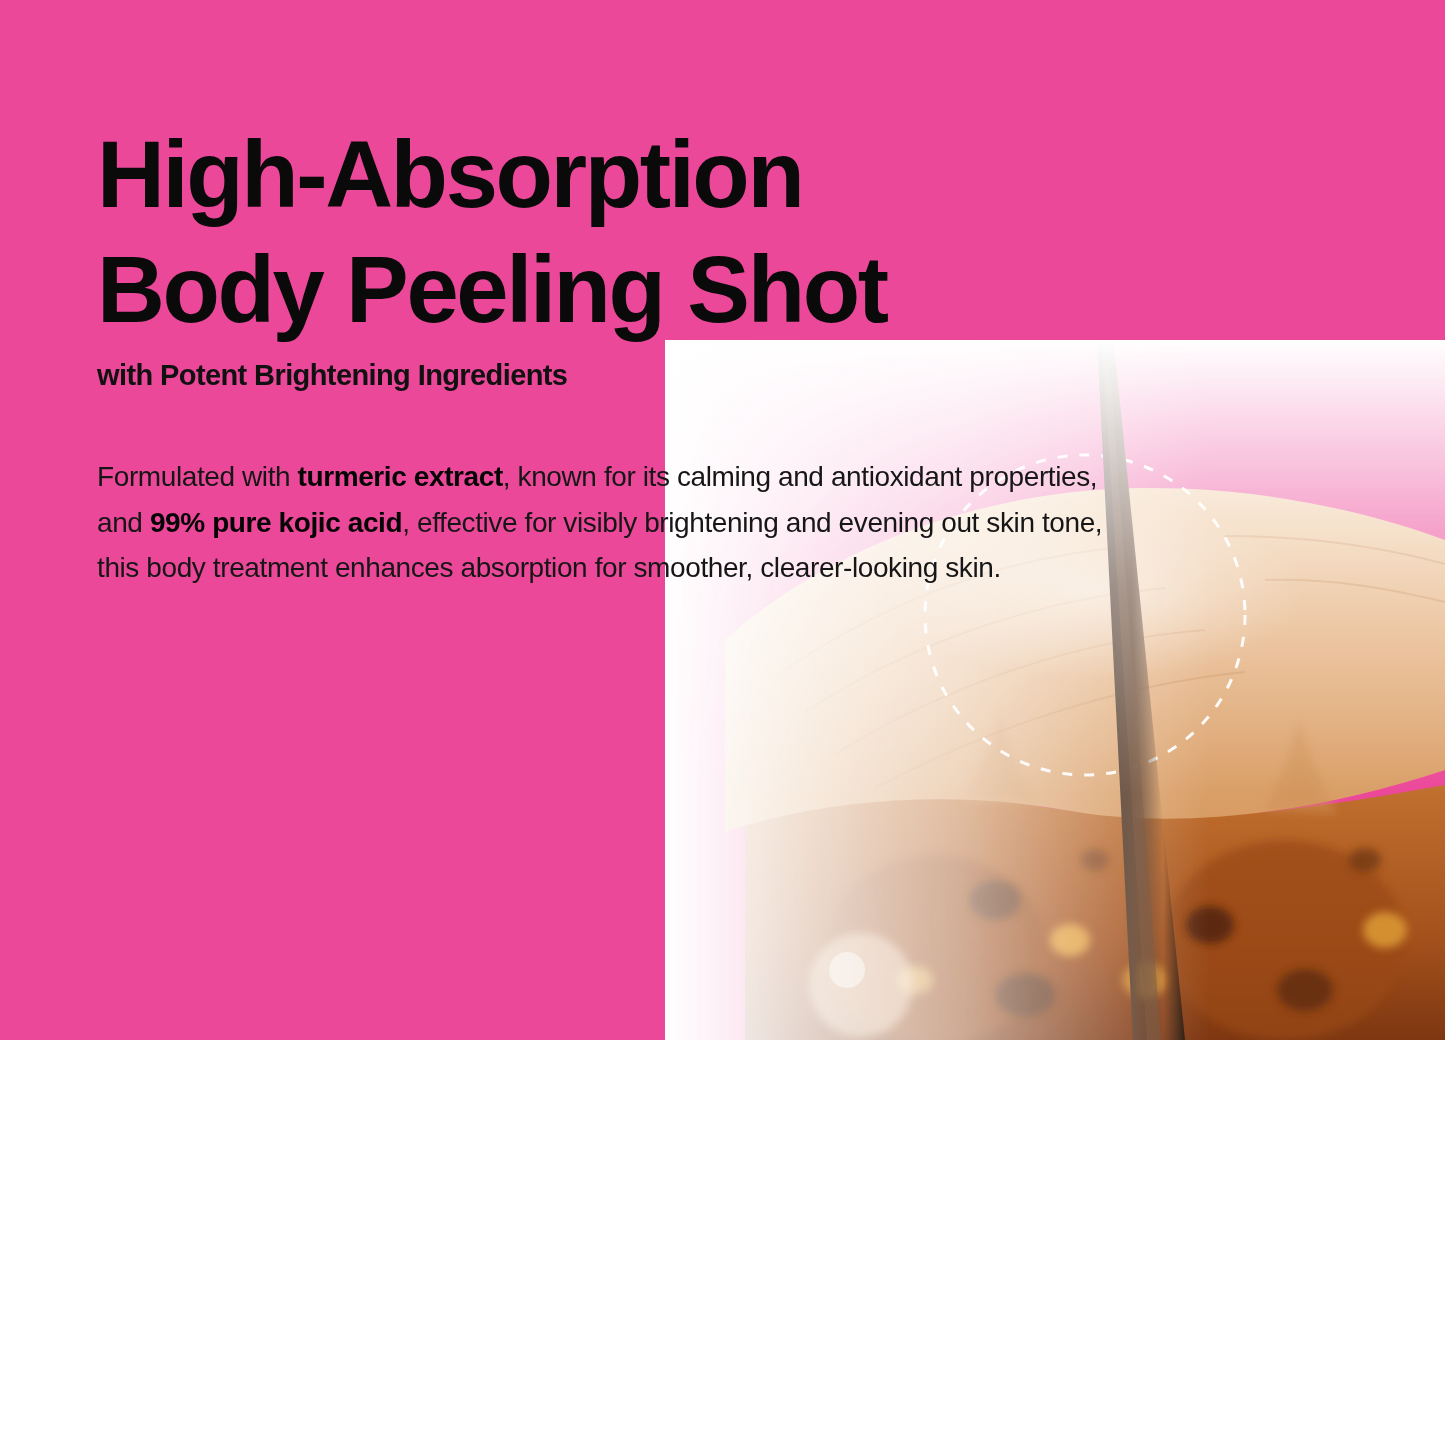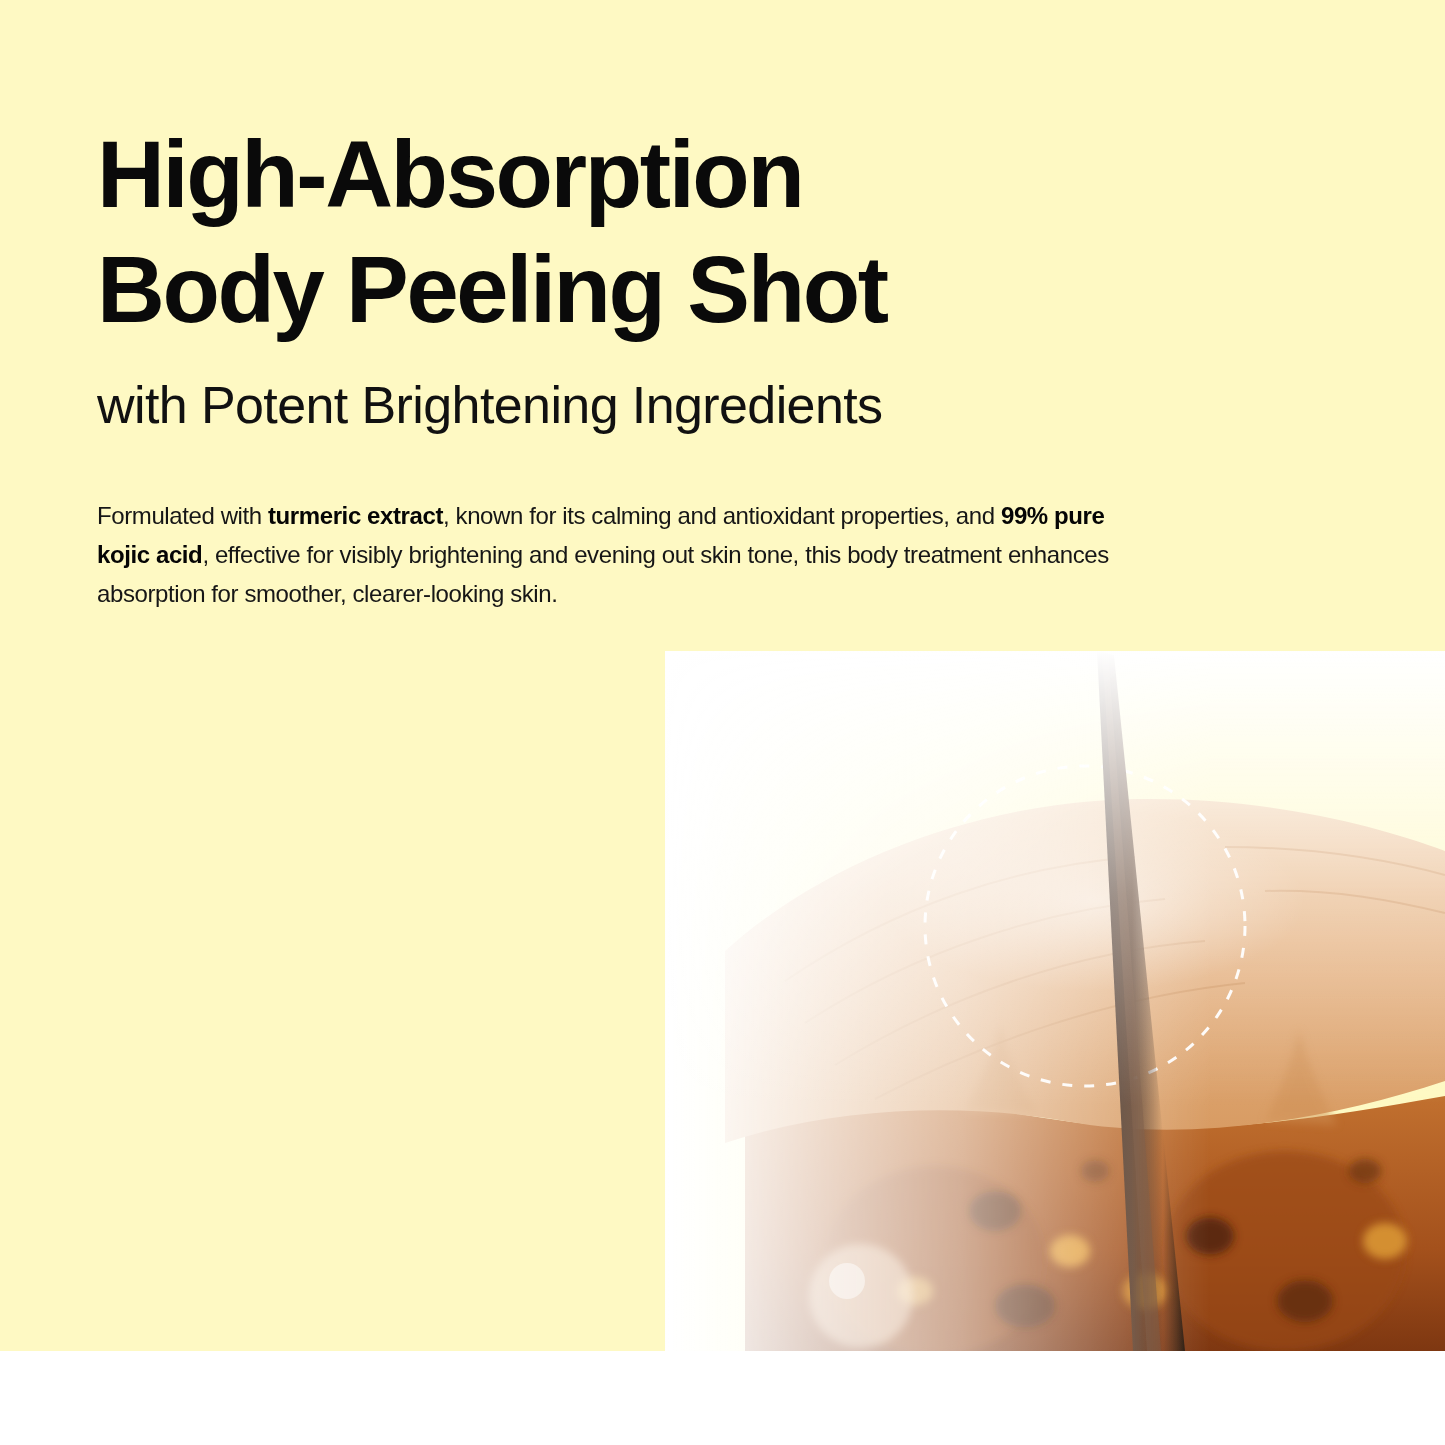--- a/index.html
+++ b/index.html
@@ -9,22 +9,22 @@
   body {
     width: 1445px;
     height: 1445px;
     background: #ffffff;
     font-family: "Liberation Sans", sans-serif;
     overflow: hidden;
   }
   .page {
     position: relative;
     width: 1445px;
-    height: 1351px;
-    background: #fef9c3;
+    height: 1040px;
+    background: #ec4899;
     overflow: hidden;
   }
 
   
   .illustration {
     position: absolute;
     right: 0;
     bottom: 0;
     width: 780px;
     height: 700px;
@@ -47,29 +47,29 @@
   .title {
     font-size: 94px;
     line-height: 1.22;
     font-weight: bold;
     letter-spacing: -2.4px;
     color: #0a0a0a;
     margin: 0;
     white-space: pre-line;
   }
   .subtitle {
-    margin: 28px 0 0 0;
-    font-size: 52px;
-    font-weight: normal;
+    margin: 12px 0 0 0;
+    font-size: 29px;
+    font-weight: bold;
     letter-spacing: -0.6px;
     color: #111111;
   }
   .para {
     margin: 62px 0 0 0;
-    font-size: 24px;
+    font-size: 28px;
     line-height: 1.62;
     color: #161616;
     letter-spacing: -0.4px;
     max-width: 1185px;
   }
   .para.second {
     margin-top: 96px;
     max-width: 830px;
   }
   .para b {

